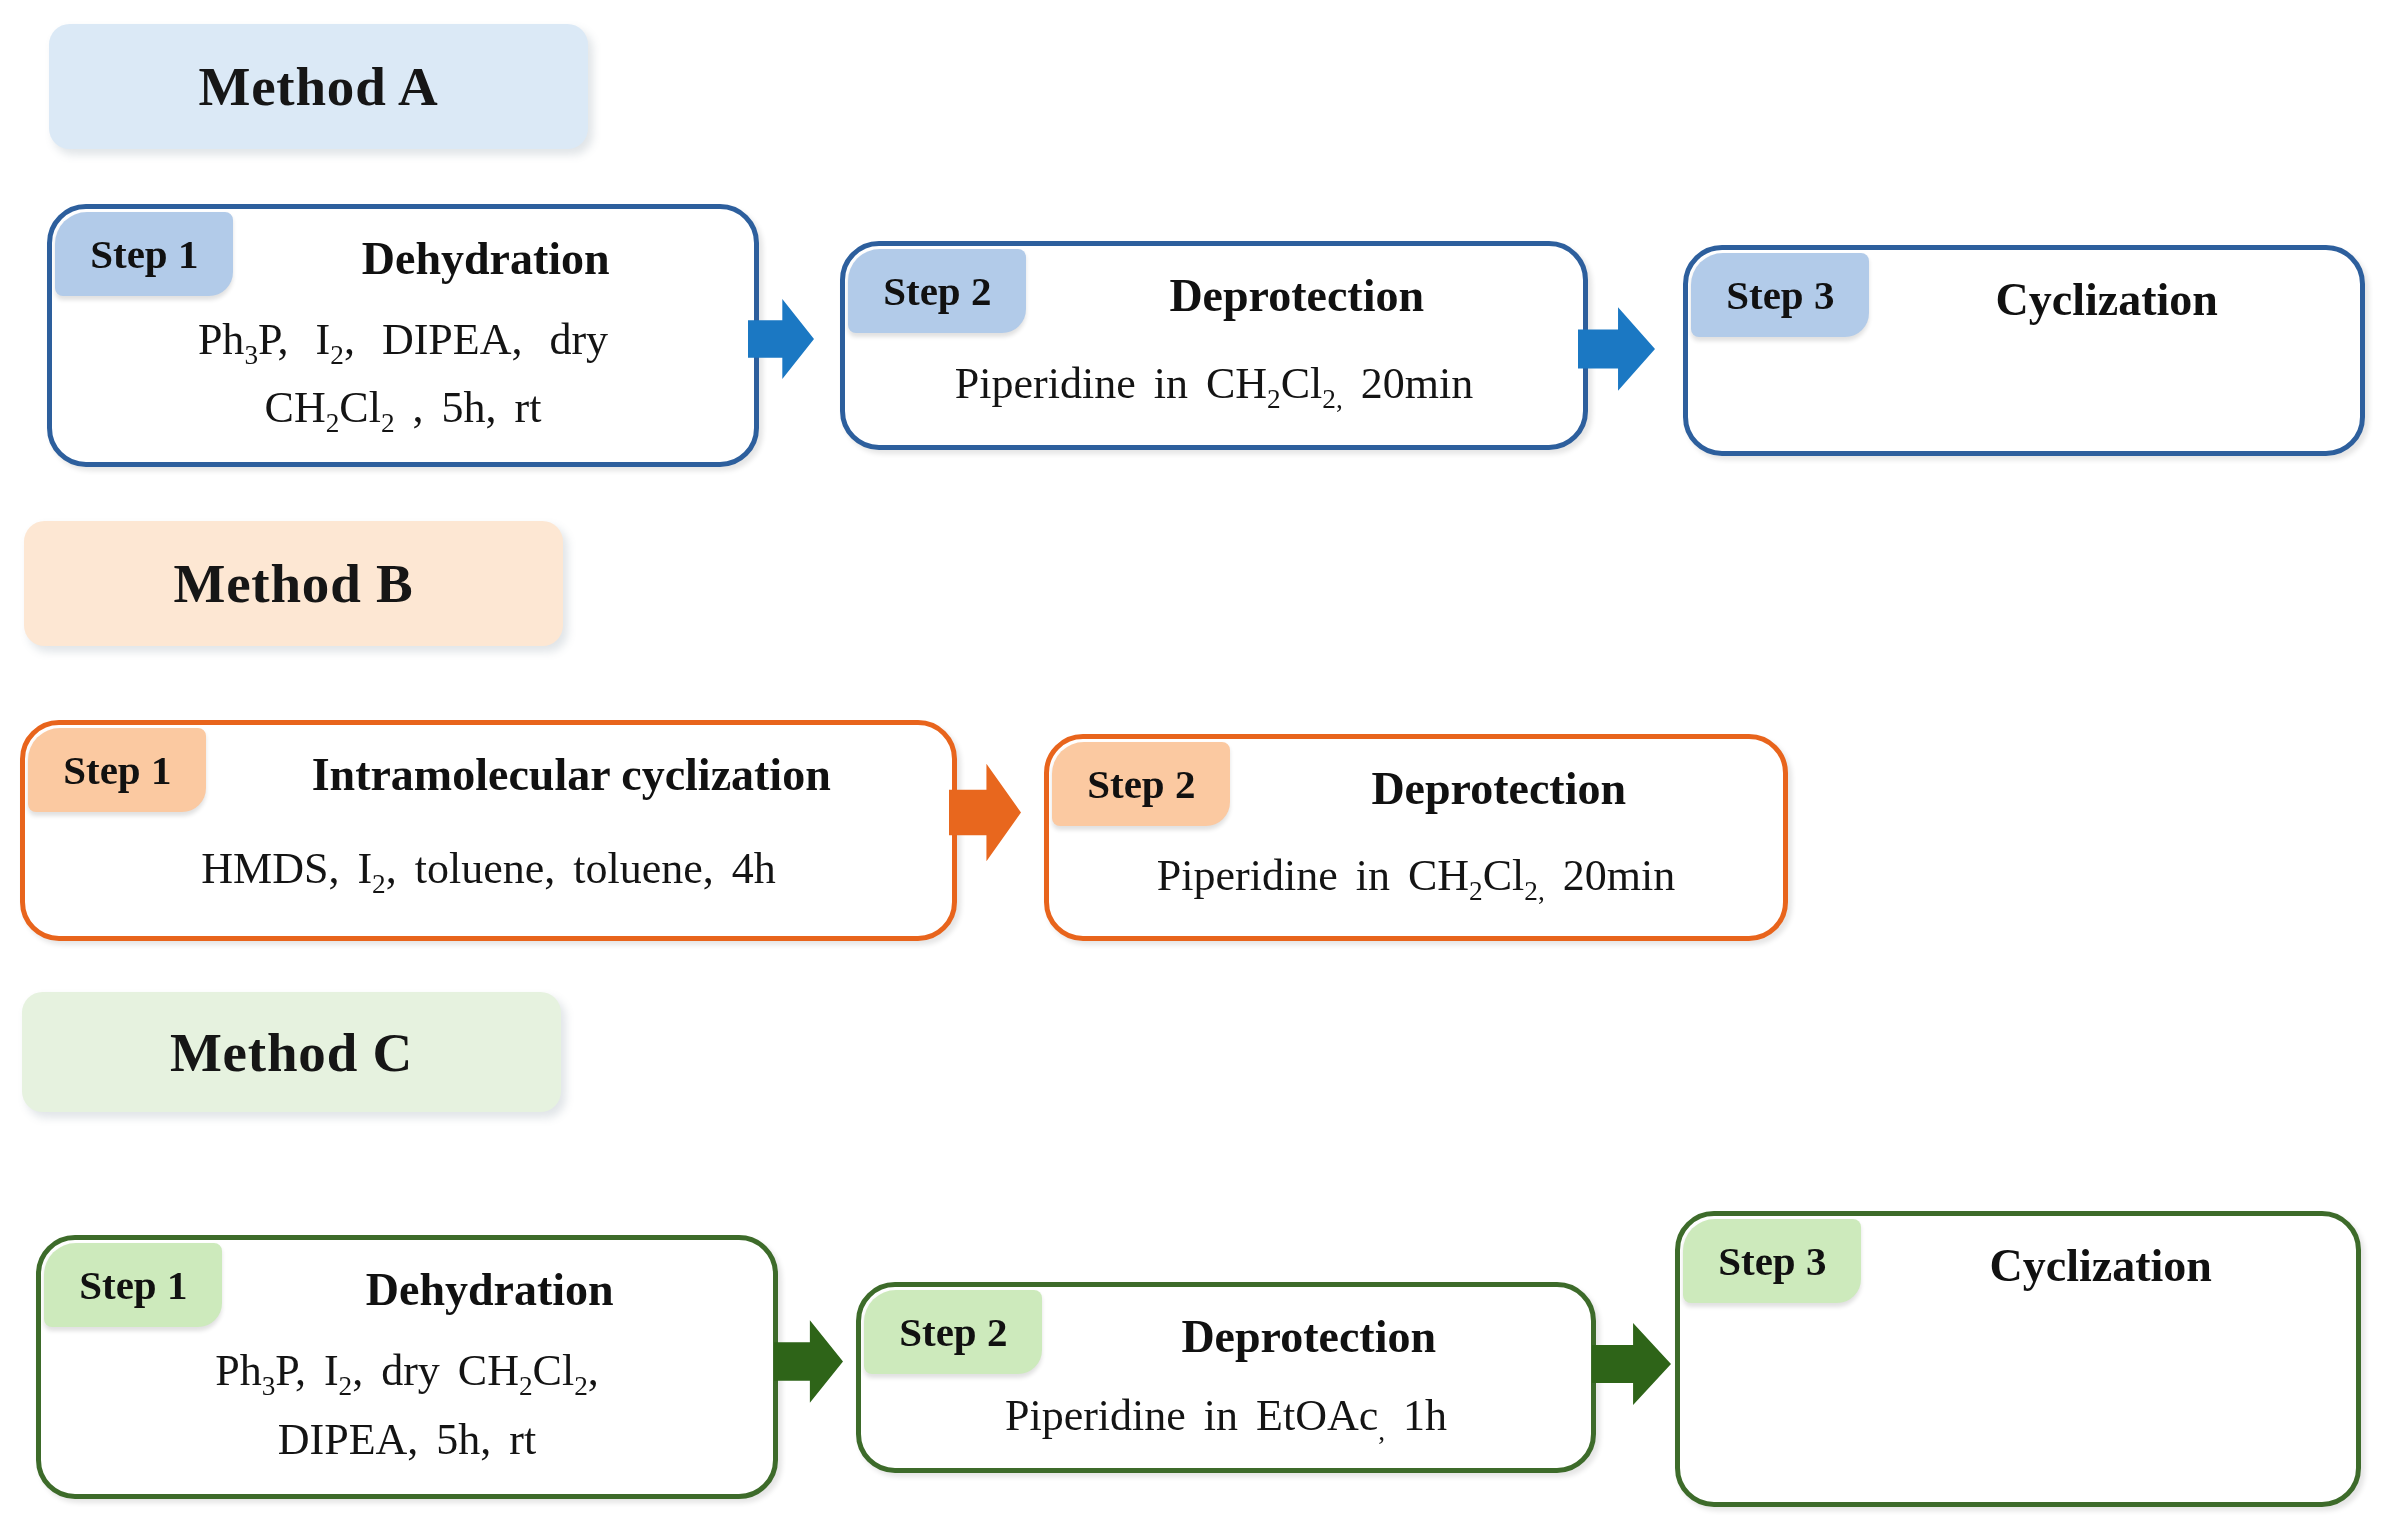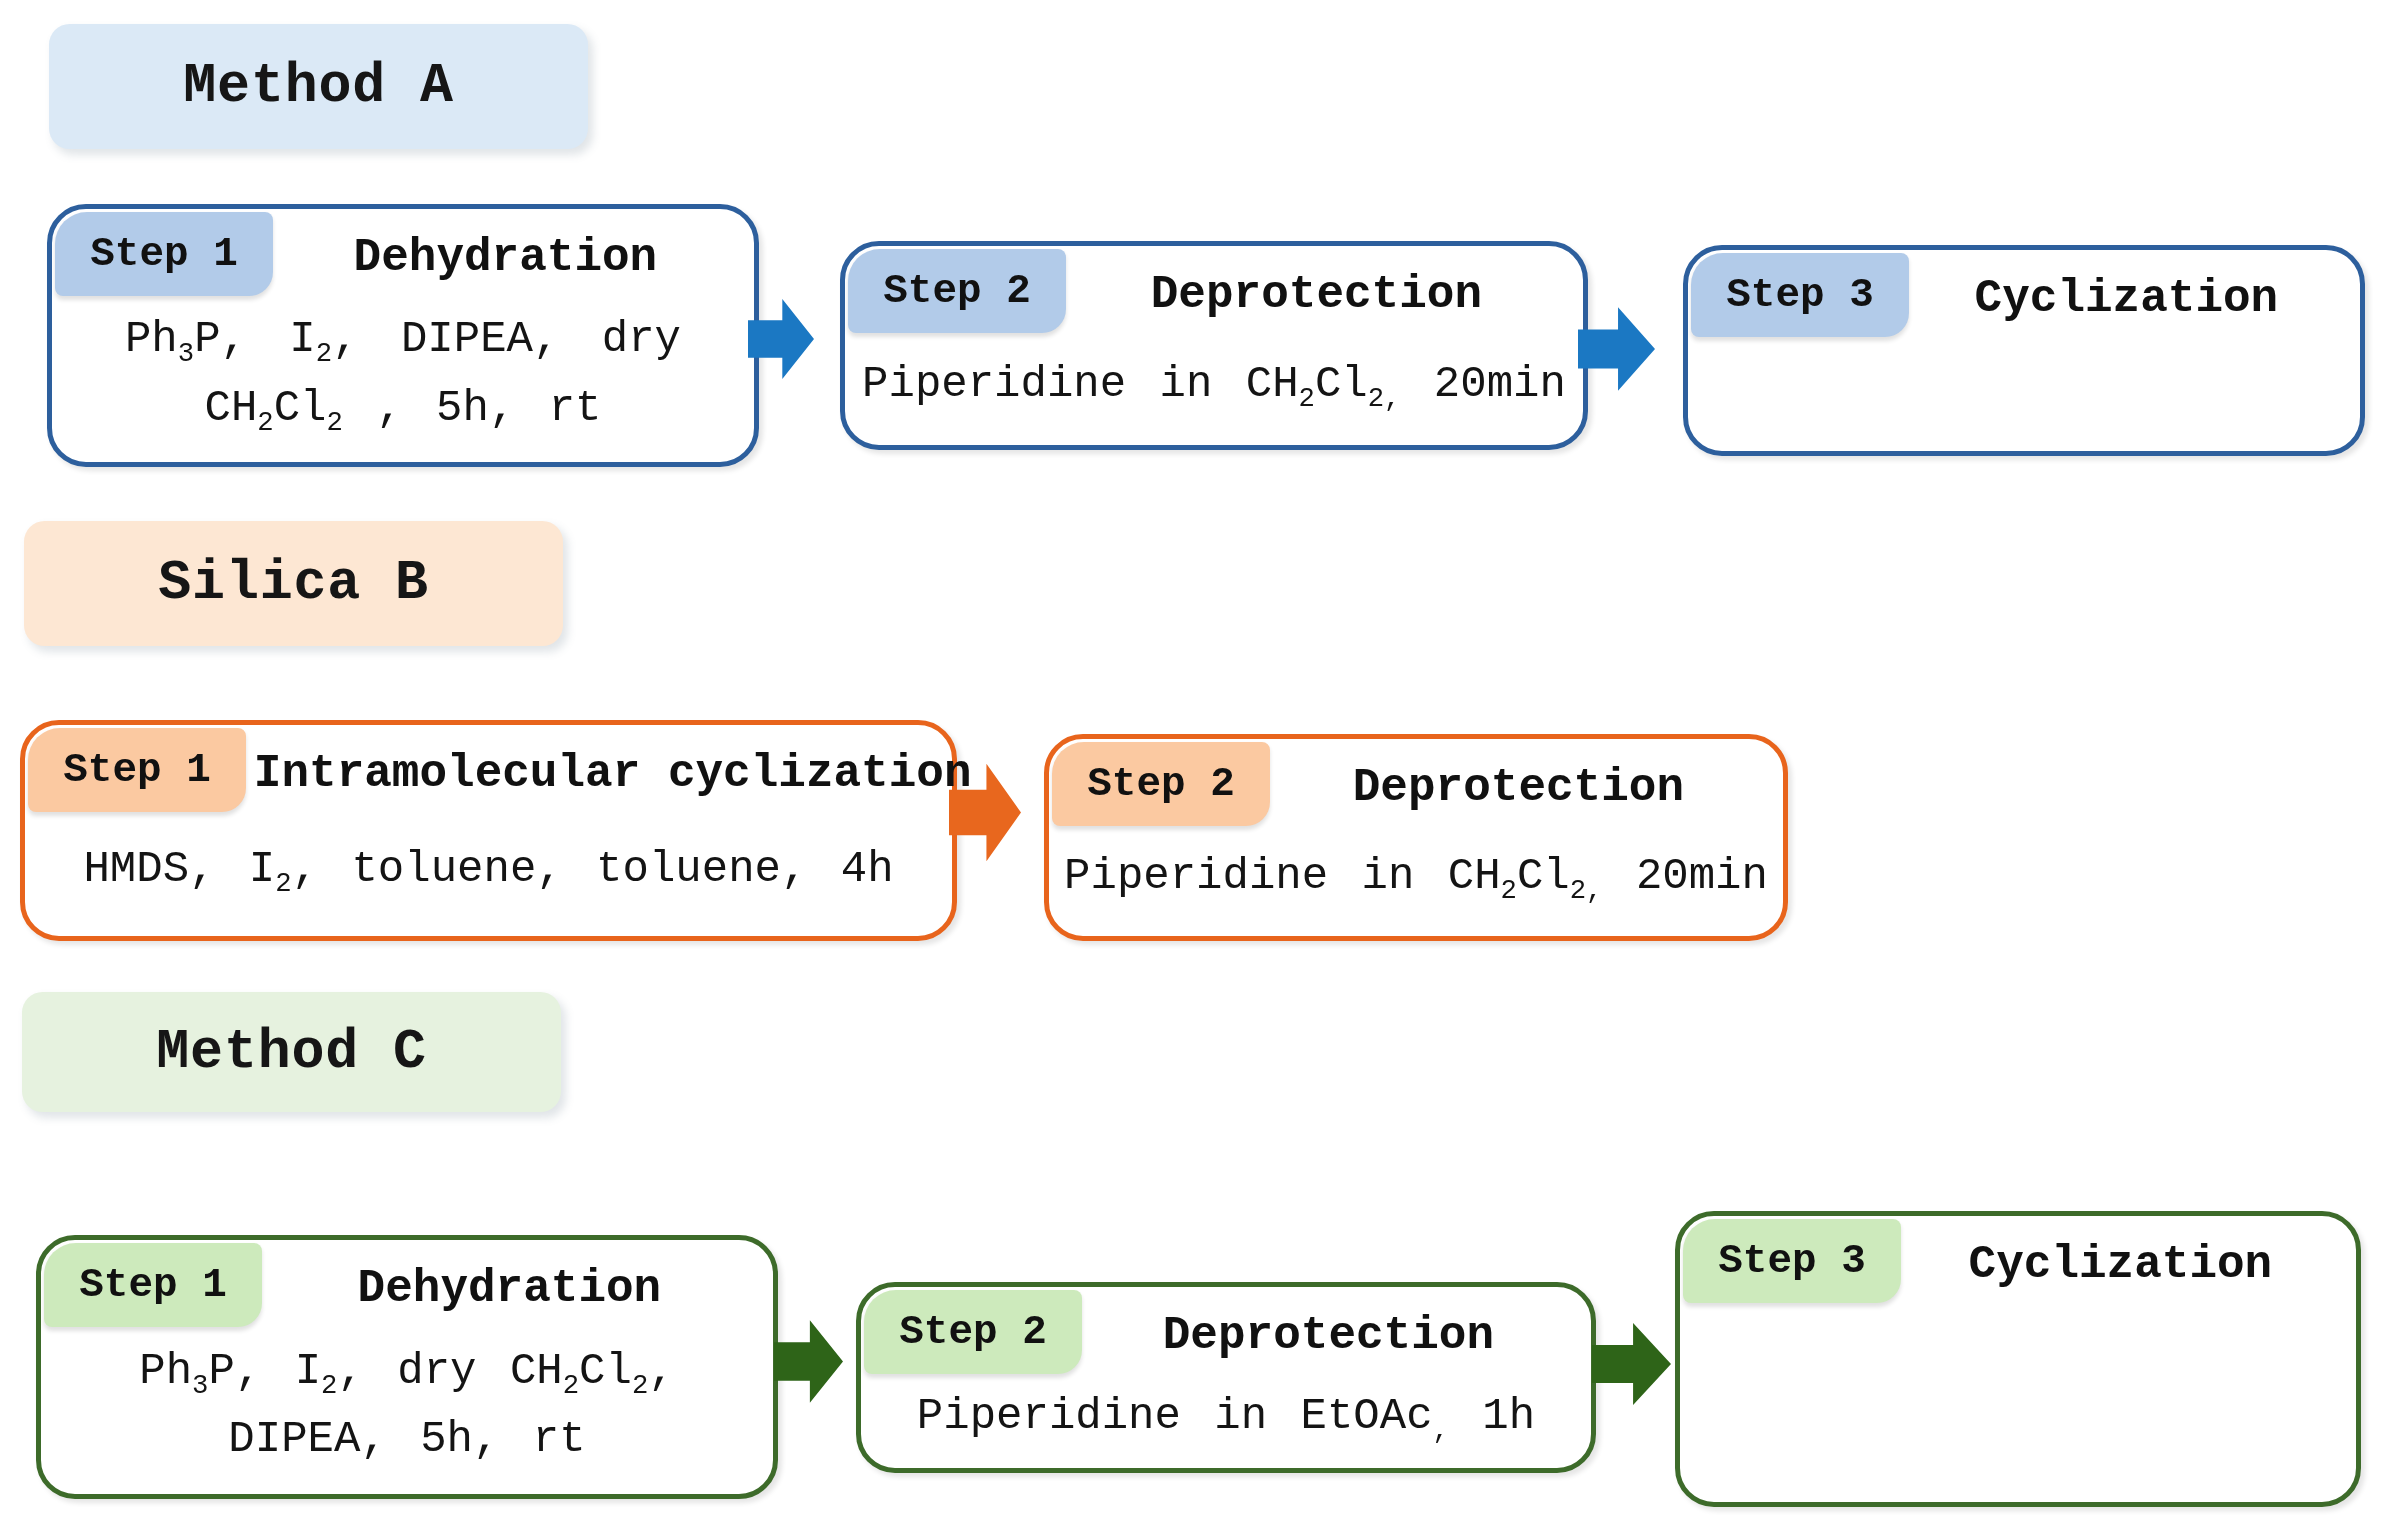--- a/index.html
+++ b/index.html
@@ -1,18 +1,18 @@
 <!DOCTYPE html>
 <html style="--blue-label: #dbe9f6; --blue-badge: #b2cbe9; --blue-border: #2d5f9d; --blue-arrow: #1b78c3; --orange-label: #fde7d3; --orange-badge: #fbc9a1; --orange-border: #e8641c; --orange-arrow: #e8671e; --green-label: #e6f2df; --green-badge: #cdeabc; --green-border: #3d6b2a; --green-arrow: #2e6418;font-size:12.6px"><head>
 <meta charset="utf-8">
 <style>
   html,body{margin:0;padding:0;background:#ffffff;}
   #canvas{
     position:relative;width:2389px;height:1532px;background:#ffffff;overflow:hidden;
-    font-family:Liberation Mono, monospace;color:#141414;
+    font-family:Liberation Serif, serif;color:#141414;
   }
   
   .method-label{
     position:absolute;display:flex;align-items:center;justify-content:center;
     border-radius:20.5px;font-size:55px;font-weight:bold;color:#161616;
     box-shadow:4.7px 5.5px 8px rgba(90,110,130,0.18);
     letter-spacing:0.8px;
   }
   .method-label.blue{background:var(--blue-label);}
   .method-label.orange{background:var(--orange-label);}
@@ -99,21 +99,21 @@
   </div>
 
   <div class="box blue" style="left:1683px;top:245px;width:672px;height:201px;">
     <div class="hdr">
       <div class="badge">Step 3</div>
       <div class="title">Cyclization</div>
     </div>
   </div>
 
   <div class="method-label orange" style="left:24px;top:521px;width:539px;height:125px;">
-    <span>Silica B</span>
+    <span>Method B</span>
   </div>
 
   <div class="box orange" style="left:20px;top:720px;width:927px;height:211px;">
     <div class="hdr">
       <div class="badge">Step 1</div>
       <div class="title">Intramolecular cyclization</div>
     </div>
     <div class="body">
       <div class="line"><span>HMDS, I</span><sub>2</sub><span>, toluene, toluene, 4h</span></div>
     </div>

